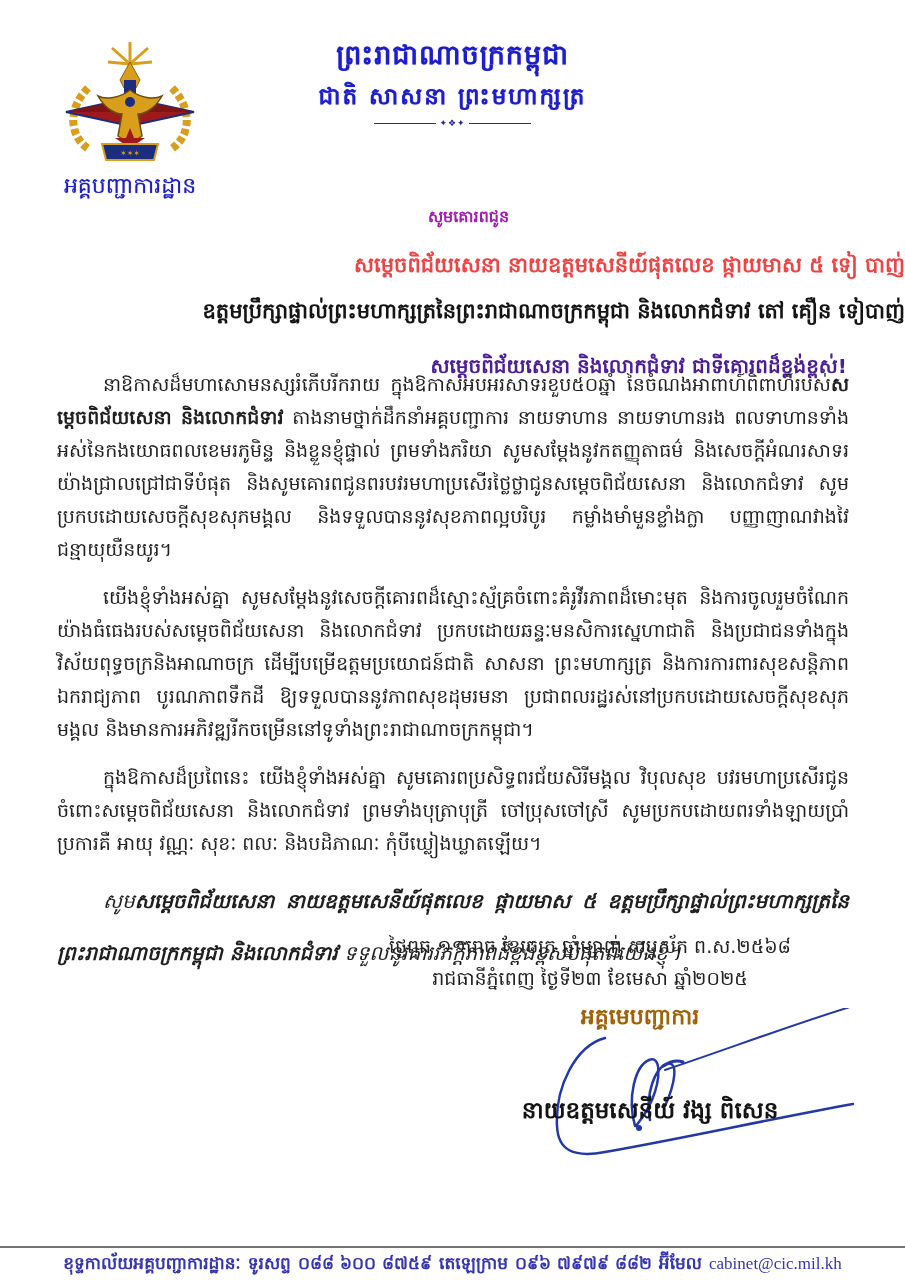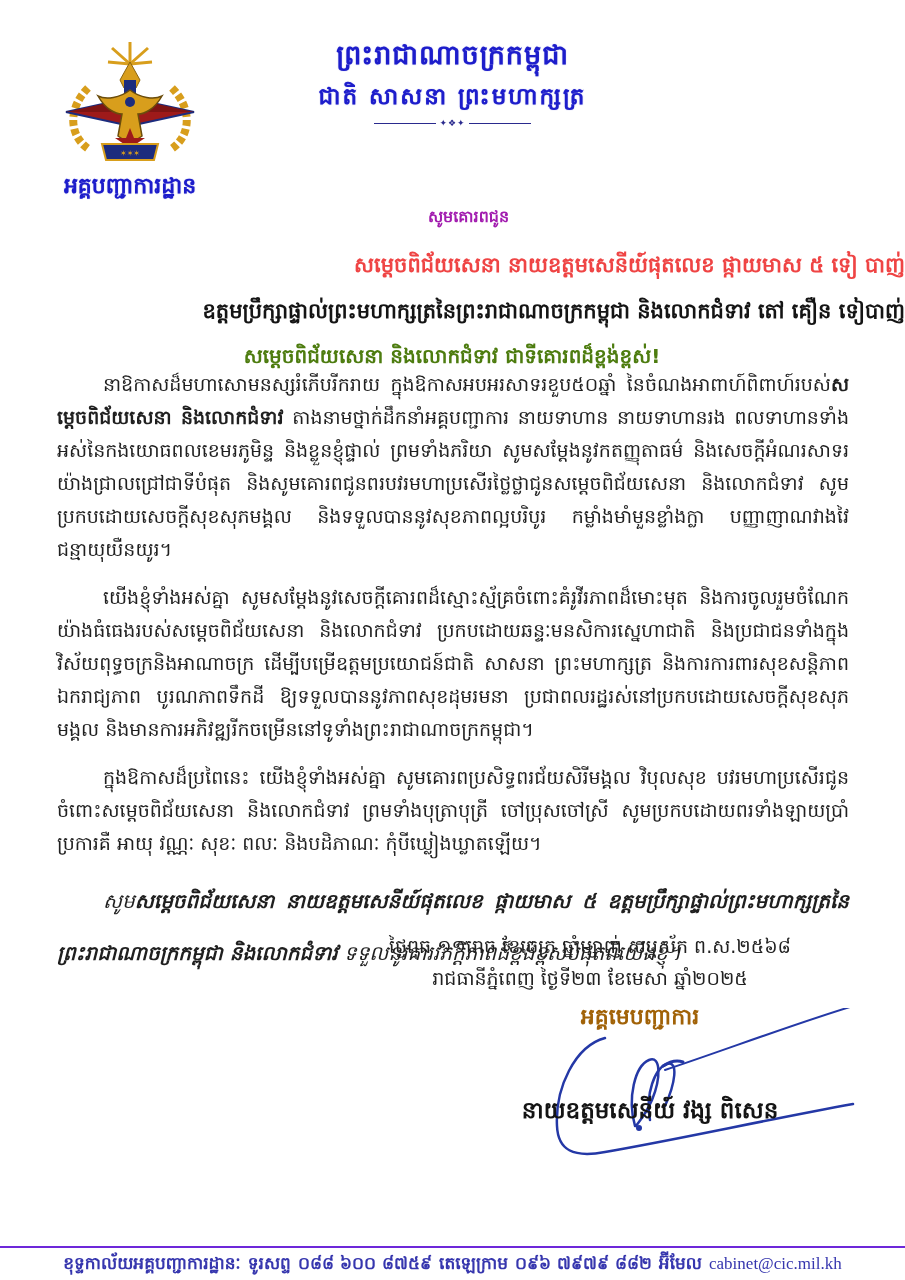--- a/index.html
+++ b/index.html
@@ -25,39 +25,39 @@
   .divider {
     position:absolute; top:118px; left:0; width:100%;
     display:flex; align-items:center; justify-content:center;
     color:#2a2a8e;
   }
   .divider .rule { width:62px; height:1px; background:#2a2a8e; }
   .divider .ornament { font-size:9px; letter-spacing:1px; padding:0 3px; color:#2a2a8e; }
   .emblem-wrap { position:absolute; top:40px; left:60px; width:140px; height:135px; }
   .org-name {
     position:absolute; top:172px; left:18px; width:224px;
-    text-align:center; font-size:22px; font-weight:bold;
+    text-align:center; font-size:22px; font-weight:normal;
     color:#1d1dcb; text-shadow:0 0 1px rgba(29,29,203,.5);
   }
   
   .sal-heading {
     position:absolute; top:206px; left:16px; width:100%;
     text-align:center; font-size:16px; font-weight:bold; color:#a21caf;
   }
   .sal-line1 {
     position:absolute; top:251px; left:0; width:100%;
     text-align:right; font-size:21px; font-weight:bold; color:#ef4444;
   }
   .sal-line2 {
     position:absolute; top:297px; left:0; width:100%;
     text-align:right; font-size:21px; font-weight:bold; color:#141414;
   }
   .sal-line3 {
-    position:absolute; top:343px; left:57px; width:790px;
-    text-align:center; font-size:20px; font-weight:bold; color:#4d7c0f;
+    position:absolute; top:353px; left:57px; width:790px;
+    text-align:right; font-size:20px; font-weight:bold; color:#4c1d95;
   }
   
   .letter-body {
     position:absolute; top:368px; left:57px; width:792px;
     font-size:19px; line-height:33px; color:#1f1f1f; text-align:justify;
   }
   .letter-body p { text-indent:46px; margin-bottom:15px; }
   .letter-body .b { font-weight:bold; }
   .letter-body p.final { font-size:20px; line-height:52px;font-style:italic; }
   
@@ -71,21 +71,21 @@
     text-align:center; font-size:22px; font-weight:bold; color:#a16207;
   }
   .sig-ink { position:absolute; top:1008px; left:455px; width:420px; height:160px; }
   .sig-name {
     position:absolute; top:1096px; left:450px; width:400px;
     text-align:center; font-size:23px; font-weight:bold; color:#141414;
   }
   
   .footer {
     position:absolute; left:0; bottom:0; width:100%; height:34px;
-    border-top:2px solid #6d28d9; background:#ffffff;
+    border-top:2px solid #737373; background:#ffffff;
     display:flex; align-items:center; justify-content:center;
     gap:7px; font-size:17px; color:#3636ae; font-weight:bold;
   }
   .footer .email { font-weight:normal; font-family:"Liberation Serif", serif; font-size:17px; }
 </style>
 </head>
 <body>
 
 <div class="page">
 

